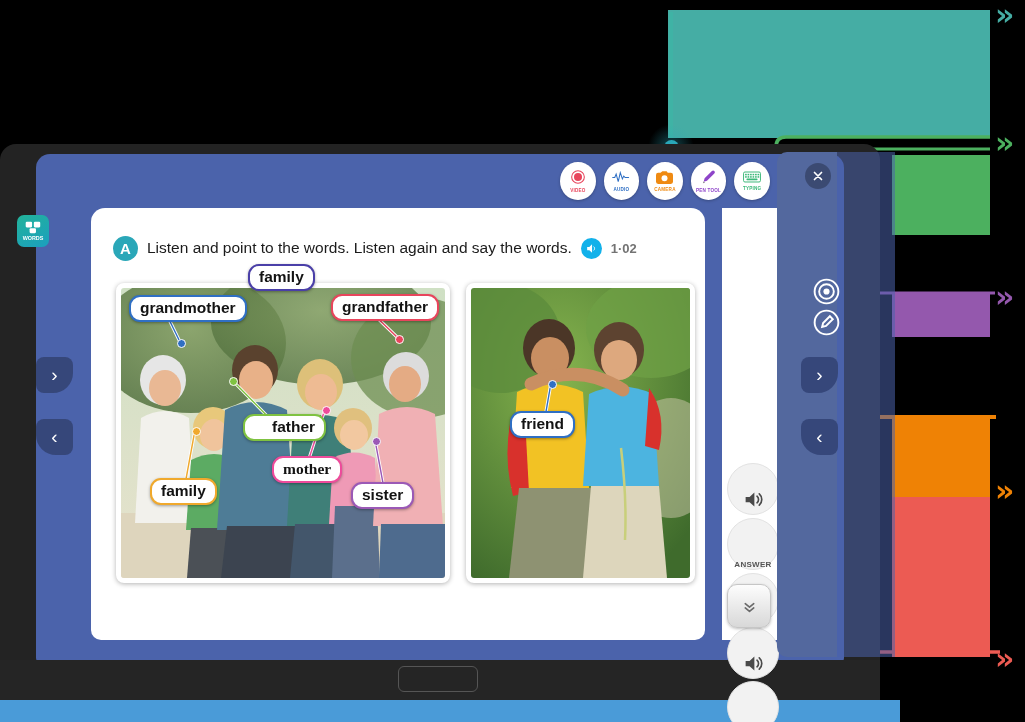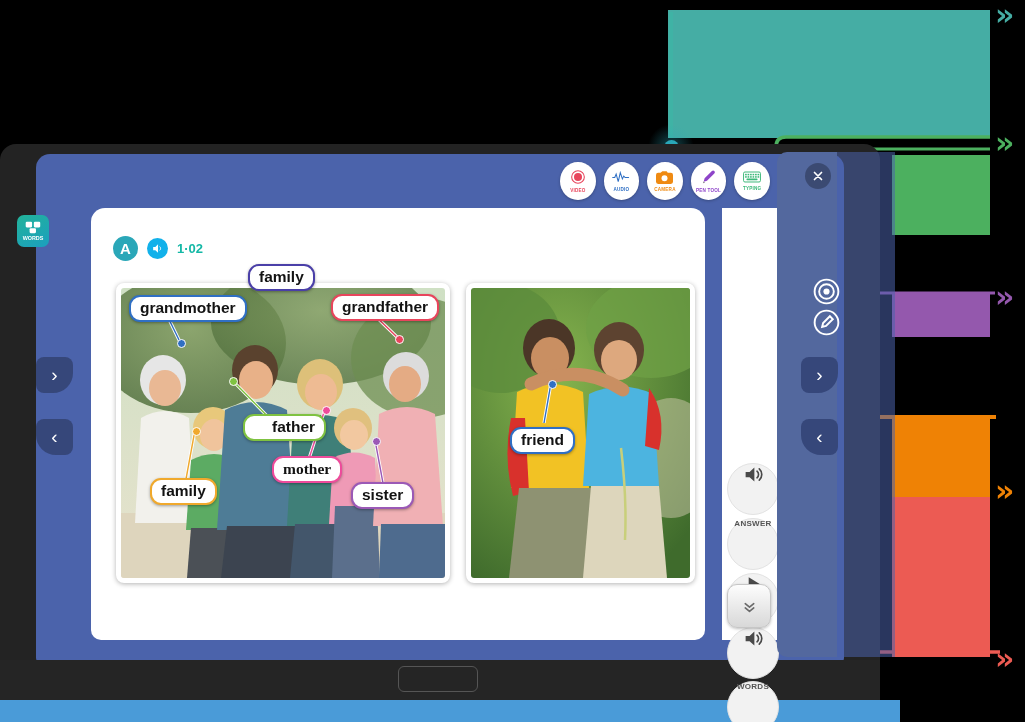--- a/index.html
+++ b/index.html
@@ -45,41 +45,41 @@
 
   
   #instr{position:absolute;left:113px;top:233px;width:580px;height:30px;
       display:flex;align-items:center;gap:9px;}
   #abadge{width:25px;height:25px;border-radius:50%;background:#2aa7b8;color:#fff;
       font-size:15px;font-weight:700;display:flex;align-items:center;
       justify-content:center;}
   #instrtext{font-size:15.5px;color:#1b1b1b;font-weight:400;white-space:nowrap;}
   #spk{width:21px;height:21px;border-radius:50%;background:#12b1ea;color:#fff;
       font-size:11px;display:flex;align-items:center;justify-content:center;}
-  #track{font-size:13px;font-weight:700;color:#14b8a6;}
+  #track{font-size:13px;font-weight:700;color:#737373;}
 
   
   .photo{position:absolute;background:#fff;border:5px solid #fff;
       border-radius:8px;box-shadow:0 1px 5px rgba(0,0,0,.3);overflow:hidden;}
   #photo1{left:116px;top:283px;width:324px;height:290px;}
   #photo2{left:466px;top:283px;width:219px;height:290px;}
   .scene{position:absolute;inset:0;}
 
   
   .lbl{position:absolute;background:#fff;border-radius:11px;
       padding:2px 9px 3px;font-size:15.5px;font-weight:700;color:#131313;
       white-space:nowrap;box-shadow:0 1px 3px rgba(0,0,0,.35);z-index:6;}
   .leaddot{position:absolute;width:7px;height:7px;border-radius:50%;z-index:6;}
 
   
   #rail{position:absolute;left:722px;top:208px;width:60px;height:432px;
       background:#fff;}
   .rbtn{position:absolute;left:5px;width:50px;height:50px;border-radius:50%;
       background:#f2f2f2;border:1px solid #e2e2e2;display:flex;
-      align-items:flex-start;justify-content:center;color:#4a4a4a;cursor:pointer;}
+      align-items:flex-end;justify-content:center;color:#4a4a4a;cursor:pointer;}
   .rlab{font-size:8px;font-weight:700;color:#555;letter-spacing:.3px;}
   #wordsicon{position:absolute;left:17px;top:215px;width:32px;height:32px;
       border-radius:7px;background:linear-gradient(150deg,#22b39a,#1b9fbf);
       display:flex;flex-direction:column;align-items:center;
       justify-content:center;cursor:pointer;}
 
   
   #opanel{position:absolute;left:777px;top:152px;width:60px;height:505px;
       background:#53689e;border-radius:10px 0 0 10px;}
   #opanel2{position:absolute;left:837px;top:152px;width:58px;height:505px;
@@ -207,20 +207,21 @@
             </g>
           </svg></div>
         <div class="tlab" style="color: rgb(59, 184, 120);">TYPING</div>
       </div>
     </div>
 
   <div id="page"></div>
 
   <div id="instr">
     <div id="abadge">A</div>
+    <div id="instrtext">Listen and point to the words. Listen again and say the words.</div>
     <div id="spk">
       <svg viewBox="0 0 24 24" width="13" height="13" fill="#fff">
         <path d="M4 9v6h4l5 5V4L8 9H4z"></path>
         <path d="M16 8.5a4.5 4.5 0 010 7" fill="none" stroke="#fff" stroke-width="1.8"></path>
       </svg>
     </div>
     <div id="track">1·02</div>
   </div>
 
   <div class="photo" id="photo1">
@@ -339,21 +340,21 @@
         <line x1="16" y1="60" x2="6" y2="6" stroke="#fff" stroke-width="3.2"></line>
         <line x1="16" y1="60" x2="6" y2="6" stroke="#9b59b6" stroke-width="1.4"></line>
       </svg>
       <div class="leaddot" style="left: 371.5px; top: 436.5px; background: rgb(155, 89, 182); border: 1.6px solid rgb(255, 255, 255);"></div>
       <div class="lbl" style="left: 351px; top: 482px; border: 2.4px solid rgb(155, 89, 182);">sister</div>
       <svg style="position:absolute;left:538px;top:377px;width:19px;height:52px;z-index:5;" viewBox="0 0 19 52">
         <line x1="6" y1="46" x2="13" y2="6" stroke="#fff" stroke-width="3.2"></line>
         <line x1="6" y1="46" x2="13" y2="6" stroke="#2f6fc4" stroke-width="1.4"></line>
       </svg>
       <div class="leaddot" style="left: 547.5px; top: 379.5px; background: rgb(47, 111, 196); border: 1.6px solid rgb(255, 255, 255);"></div>
-      <div class="lbl" style="left: 510px; top: 411px; border: 2.4px solid rgb(47, 111, 196); margin-top: 16px;">friend</div>
+      <div class="lbl" style="left: 510px; top: 411px; border: 2.4px solid rgb(47, 111, 196);">friend</div>
     </div>
 
   <div id="rail"></div>
   <div id="wordsicon">
     <svg viewBox="0 0 24 18" width="17" height="13" fill="#fff">
       <rect x="1" y="1" width="9" height="8" rx="1.6"></rect>
       <rect x="12.5" y="1" width="9" height="8" rx="1.6"></rect>
       <rect x="6.5" y="10" width="9" height="7" rx="1.6"></rect>
     </svg>
     <div style="font-size:5.4px;font-weight:700;color:#fff;margin-top:1px;">WORDS</div>

